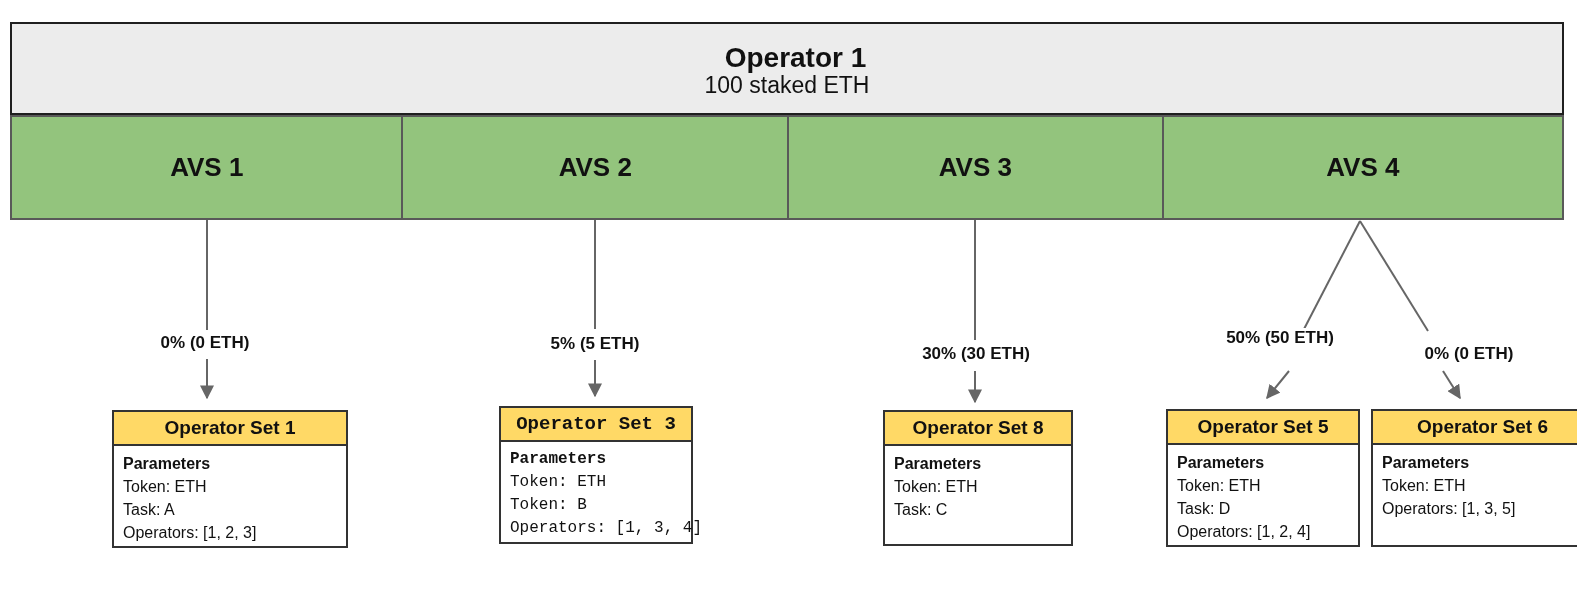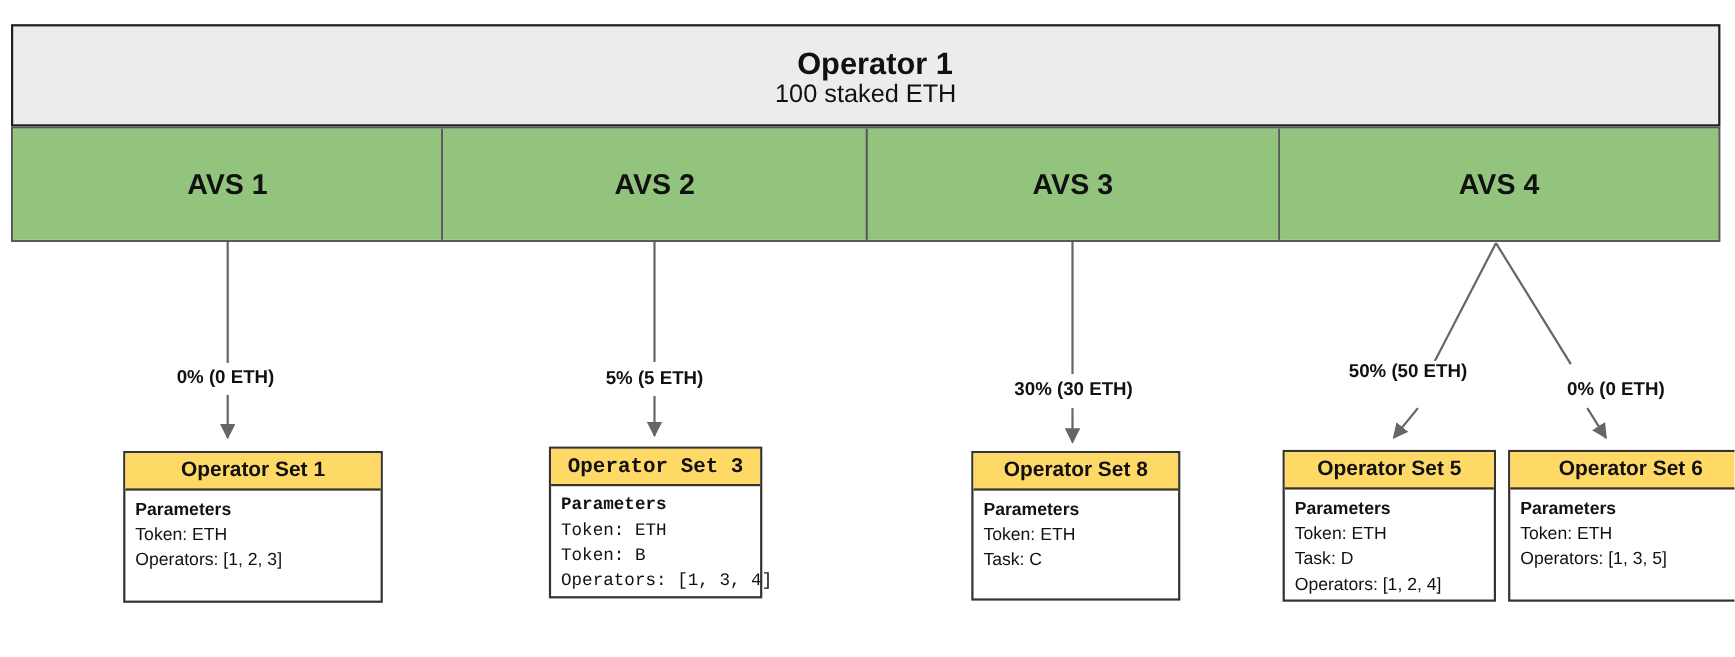--- a/index.html
+++ b/index.html
@@ -142,20 +142,21 @@
   <div class="alloc-label" style="left:595px; top:334px;">5% (5 ETH)</div>
   <div class="alloc-label" style="left:976px; top:344px;">30% (30 ETH)</div>
   <div class="alloc-label" style="left:1280px; top:328px;">50% (50 ETH)</div>
   <div class="alloc-label" style="left:1469px; top:344px;">0% (0 ETH)</div>
 
   <div class="opset-box" style="left:112px; top:410px; width:236px;">
     <div class="opset-header">Operator Set 1</div>
     <div class="opset-body">
       <div class="params-heading">Parameters</div>
       <div>Token: ETH</div>
+      <div>Task: A</div>
       <div>Operators: [1, 2, 3]</div>
     </div>
   </div>
 
   <div class="opset-box" style="left:499px; top:406px; width:194px;font-family:Liberation Mono, monospace;">
     <div class="opset-header">Operator Set 3</div>
     <div class="opset-body">
       <div class="params-heading">Parameters</div>
       <div>Token: ETH</div>
       <div>Token: B</div>

